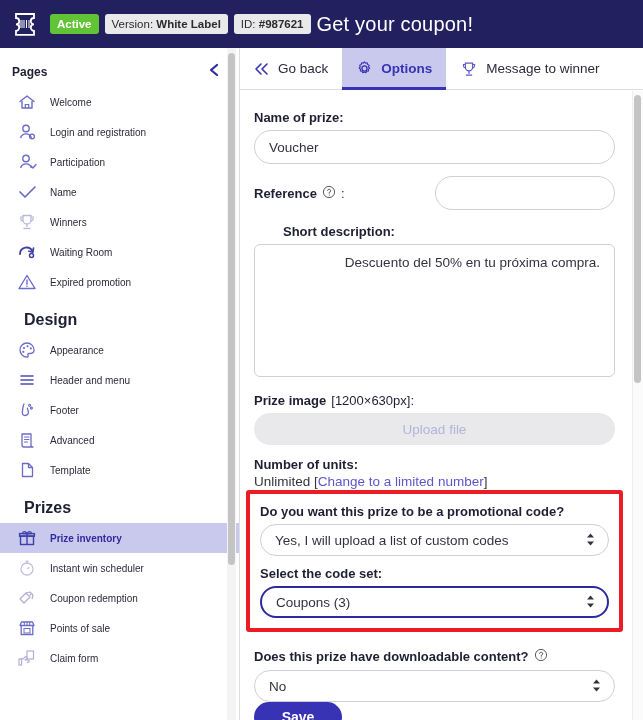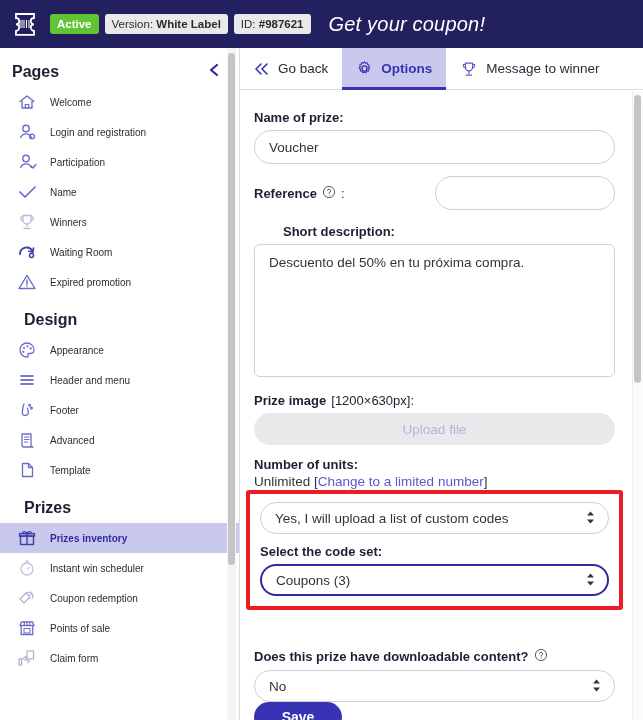--- a/index.html
+++ b/index.html
@@ -23,37 +23,37 @@
   .badge {
     display: inline-flex; align-items: center; justify-content: center;
     height: 20px; border-radius: 3px; padding: 0 7px;
     font-size: 11.5px; font-weight: bold; white-space: nowrap;
     margin-right: 6px;
   }
   .badge-active { background: #60c435; color: #ffffff; }
   .badge-grey { background: #e9e9ec; color: #2b2b2b; font-weight: normal; }
   .badge-grey b { font-weight: bold; }
   .topbar-title {
-    color: #ffffff; font-size: 20px; margin-left: 12px;
-    white-space: nowrap; letter-spacing: .2px; font-style: italic;
+    color: #ffffff; font-size: 20px; 
+    white-space: nowrap; letter-spacing: .2px;
   }
 
   
   .sidebar {
     position: absolute; left: 0; top: 48px;
     width: 240px; height: 672px;
     background: #ffffff;
     border-right: 1px solid #dcdce4;
     overflow: hidden;
   }
   .sb-head {
     display: flex; align-items: center; justify-content: space-between;
     padding: 14px 18px 6px 12px;
   }
-  .sb-title { font-size: 16px; font-weight: bold; color: #1f1f34; }
+  .sb-title { font-size: 12px; font-weight: bold; color: #1f1f34; }
   .sb-collapse { color: #2f2a9e; font-size: 17px; font-weight: bold; cursor: pointer; line-height:1; }
   .sb-section-title {
     font-size: 16px; font-weight: bold; color: #1f1f34;
     padding: 14px 12px 6px 24px;
   }
   .sb-item {
     display: flex; align-items: center;
     height: 30px; padding-left: 16px;
     font-size: 10px; color: #2b2b3a; cursor: pointer;
   }
@@ -101,21 +101,21 @@
     width: 100%; height: 34px; border: 1px solid #cfcfd8; border-radius: 18px;
     background: #ffffff; padding: 0 14px; font-size: 13.5px; color: #33333f;
     font-family: Liberation Sans, sans-serif; outline: none;
   }
   .row-ref { display: flex; align-items: center; justify-content: space-between; margin-top: 12px; }
   .row-ref .inp { width: 180px; }
 
   .ta {
     width: 100%; height: 133px; border: 1px solid #cfcfd8; border-radius: 6px;
     padding: 10px 14px; font-size: 13.5px; color: #33333f; resize: none;
-    font-family: "Liberation Sans", sans-serif; outline: none;
+    font-family: "Liberation Sans", sans-serif; outline: none; text-align: right;
   }
 
   .upload {
     width: 100%; height: 32px; border-radius: 18px; background: #e9e9ec;
     color: #b4b4d8; font-size: 13.5px; display:flex; align-items:center; justify-content:center;
     cursor: pointer;
   }
   .units-line { font-size: 13.5px; color: #33333f; margin-top: 2px; }
   .units-line a { color: #5b57c9; text-decoration: none; cursor: pointer; }
 
@@ -334,21 +334,21 @@
     <div class="sb-item active">
       <span class="sb-ico">
         <svg width="20" height="20" viewBox="0 0 20 20">
             <rect x="3.5" y="8" width="13" height="8.5" fill="none" stroke="#3f3fa8" stroke-width="1.4"></rect>
             <rect x="2.6" y="5.6" width="14.8" height="2.6" fill="none" stroke="#3f3fa8" stroke-width="1.4"></rect>
             <line x1="10" y1="5.6" x2="10" y2="16.5" stroke="#3f3fa8" stroke-width="1.4"></line>
             <path d="M10 5.6 c-1.8 -3 -5 -2 -4 0 z" fill="none" stroke="#3f3fa8" stroke-width="1.2"></path>
             <path d="M10 5.6 c1.8 -3 5 -2 4 0 z" fill="none" stroke="#3f3fa8" stroke-width="1.2"></path>
           </svg>
       </span>
-      <span>Prizes inventory</span>
+      <span>Prize inventory</span>
     </div>
 
     <div class="sb-item">
       <span class="sb-ico">
         <svg width="20" height="20" viewBox="0 0 20 20">
             <circle cx="10" cy="11" r="6" fill="none" stroke="#c2c2e0" stroke-width="1.3"></circle>
             <line x1="10" y1="5" x2="10" y2="3.2" stroke="#c2c2e0" stroke-width="1.3"></line>
             <line x1="8.4" y1="3.2" x2="11.6" y2="3.2" stroke="#c2c2e0" stroke-width="1.3"></line>
             <line x1="10" y1="11" x2="12.4" y2="9.3" stroke="#c2c2e0" stroke-width="1.2"></line>
           </svg>
@@ -463,20 +463,21 @@
       <div class="upload">Upload file</div>
 
       <div class="lbl" style="margin-top:12px; margin-bottom:0;">Number of units:</div>
       <div class="units-line">
         <span>Unlimited</span>
         <span>[</span><a>Change to a limited number</a><span>]</span>
       </div>
 
       
       <div class="redbox">
+        <div class="lbl" style="margin-top:2px;">Do you want this prize to be a promotional code?</div>
         <div class="sel-wrap">
           <div class="sel">Yes, I will upload a list of custom codes</div>
           <span class="sel-arrows">
             <svg width="9" height="14" viewBox="0 0 9 14">
                 <polygon points="4.5,1 8,5 1,5" fill="#33333f"></polygon>
                 <polygon points="4.5,13 8,9 1,9" fill="#33333f"></polygon>
               </svg>
           </span>
         </div>
 

